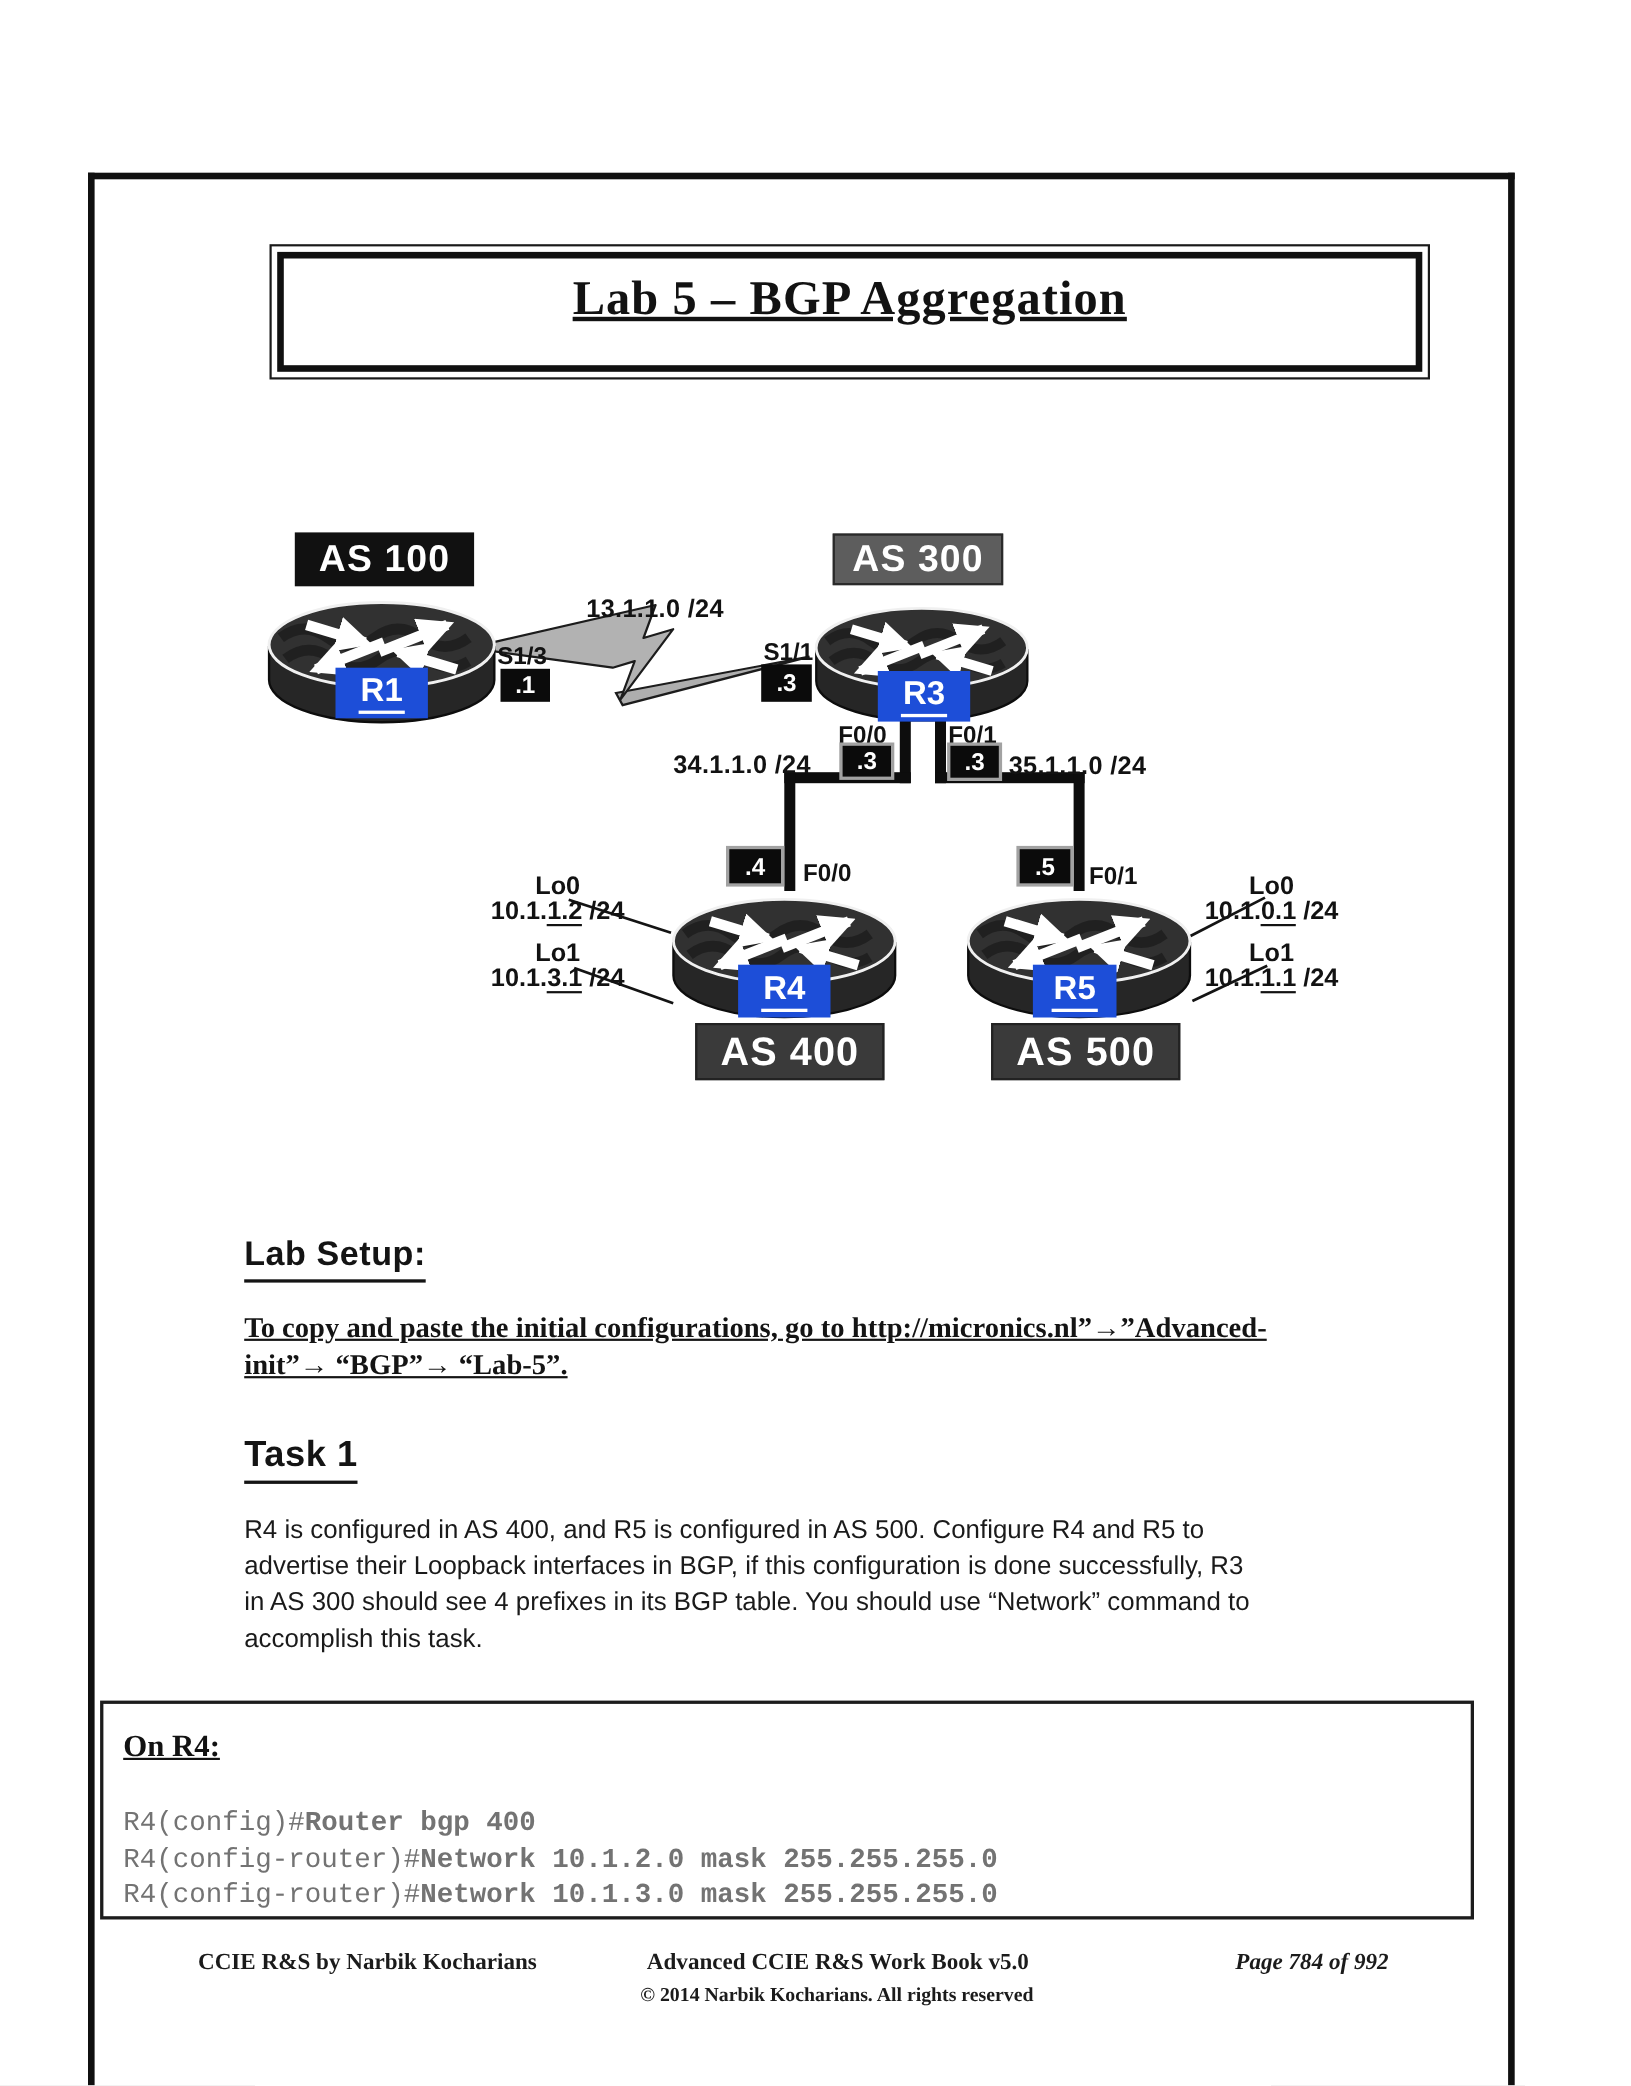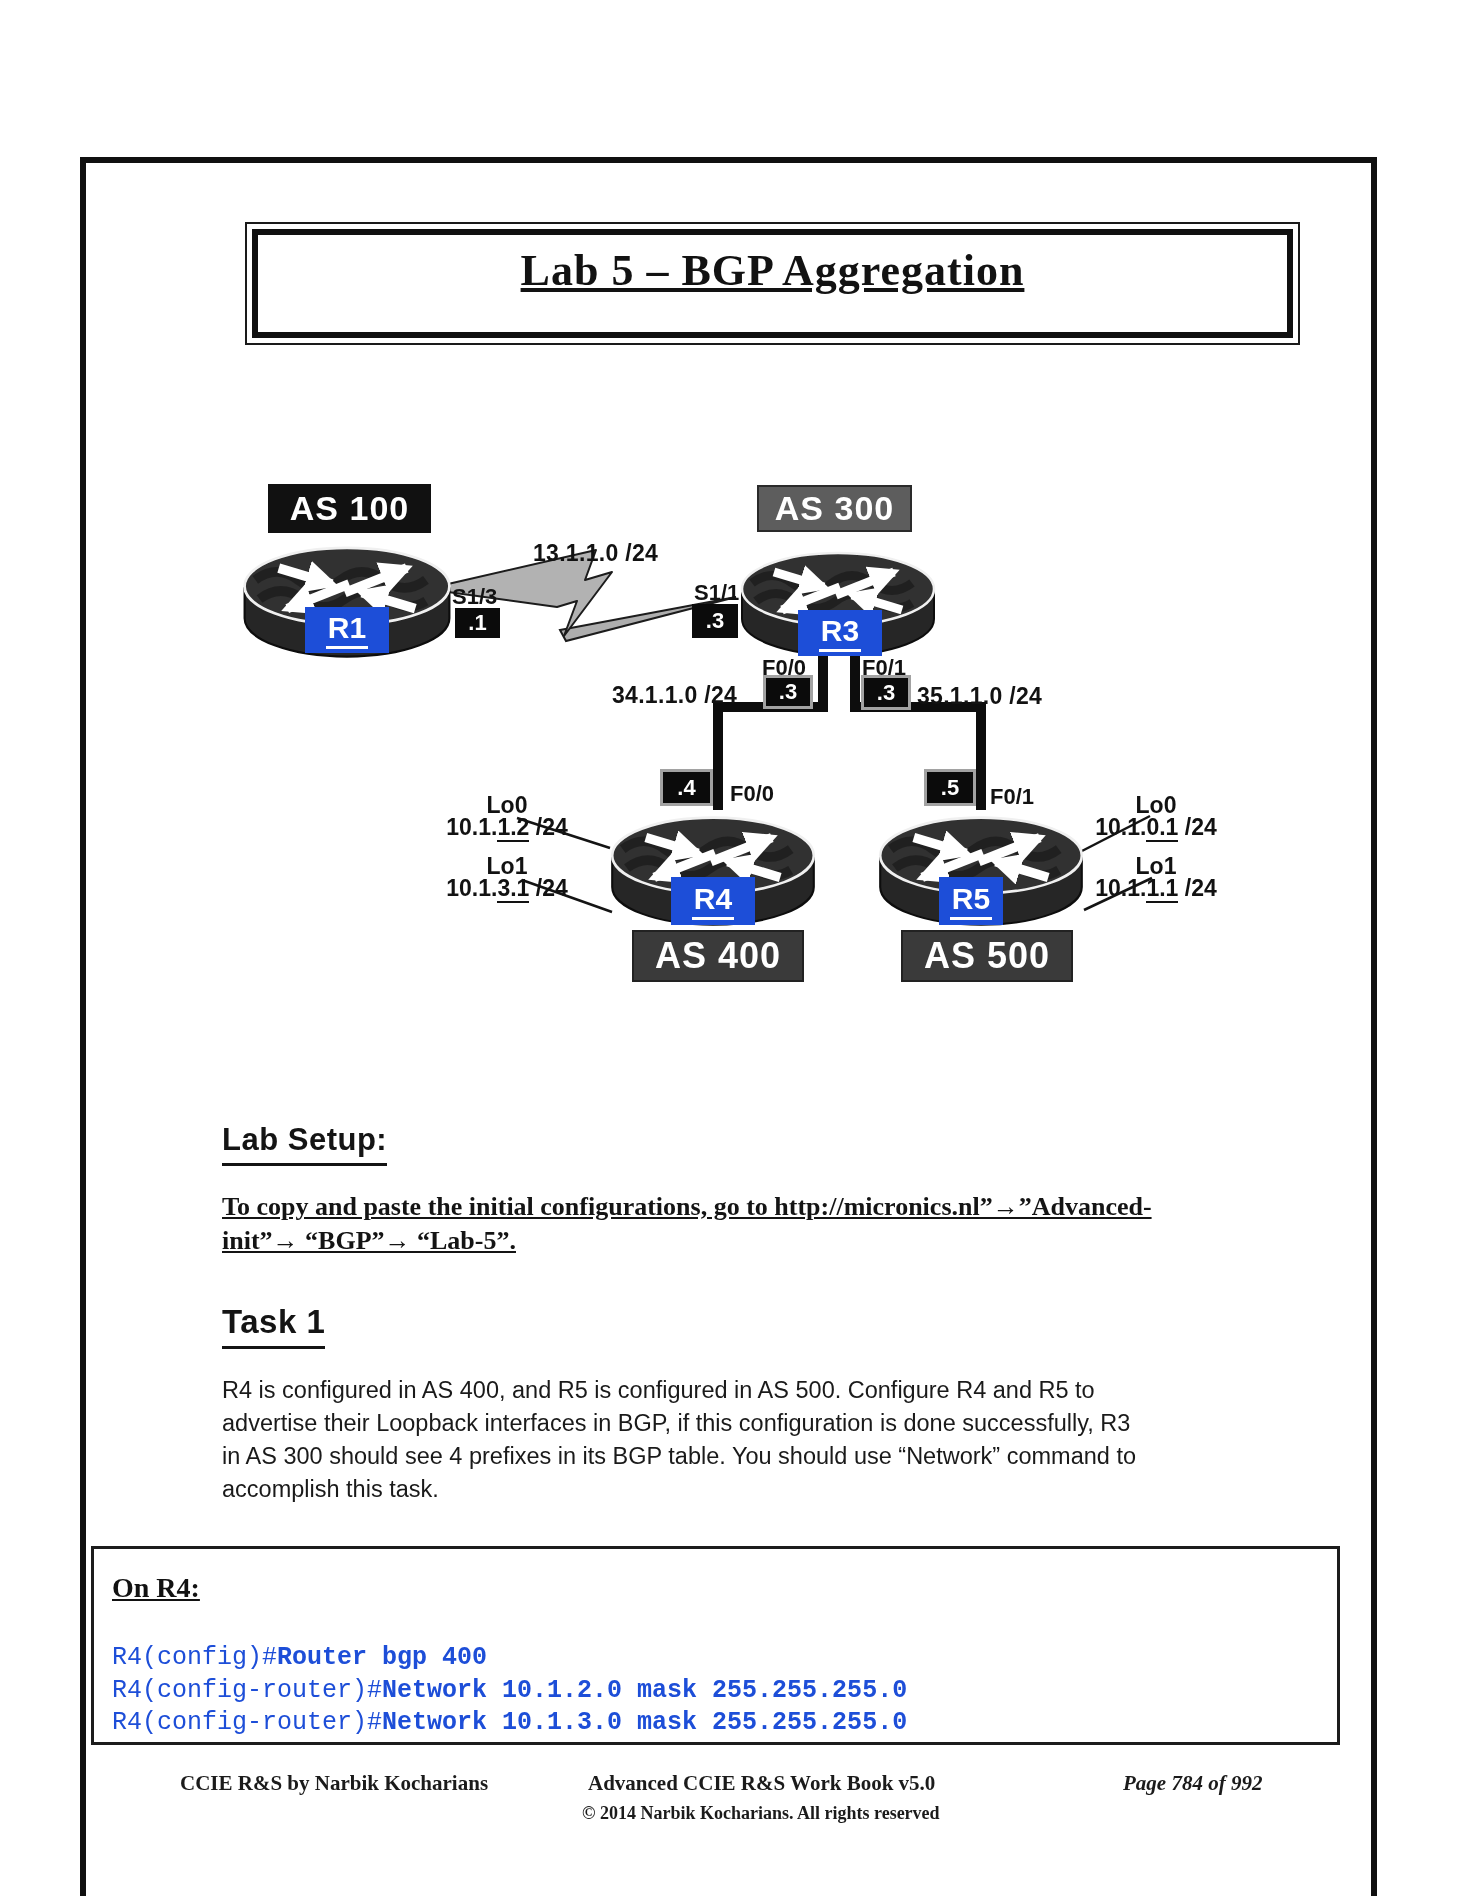--- a/index.html
+++ b/index.html
@@ -38,21 +38,21 @@
   .setup-body{position:absolute;font-family:"Liberation Serif",serif;font-weight:bold;font-size:26px;
     line-height:34px;color:#141414;}
   .setup-body div{text-decoration:underline;}
   .task-body{position:absolute;font-size:23.5px;line-height:33px;color:#1a1a1a;}
   
   .console-box{position:absolute;left:91px;top:1546px;width:1249px;height:199px;
     border:3px solid #1c1c1c;box-sizing:border-box;background:#fff;}
   .console-heading{position:absolute;left:112px;top:1572px;font-family:"Liberation Serif",serif;
     font-weight:bold;font-size:28px;color:#121212;text-decoration:underline;}
   .console-lines{position:absolute;left:112px;top:1642px;font-family:"Liberation Mono","DejaVu Sans Mono",monospace;
-    font-size:25px;line-height:32.5px;color:#1d4ed8;white-space:nowrap;}
+    font-size:25px;line-height:32.5px;color:#737373;white-space:nowrap;}
   .console-lines .cmd{font-weight:bold;}
   
   .footer-text{position:absolute;font-family:"Liberation Serif",serif;font-weight:bold;font-size:21px;color:#1b1b1b;}
   .footer-copy{position:absolute;font-family:"Liberation Serif",serif;font-weight:bold;font-size:18px;color:#1b1b1b;}
   .italic{font-style:italic;}
 </style>
 </head>
 <body>
 
 <svg width="0" height="0" style="position:absolute" aria-hidden="true">
@@ -135,21 +135,21 @@
   <svg class="router-svg" style="left:606px;top:805px;width:214px;height:126px;" viewBox="0 0 200 120">
       <use href="#router-shape"></use>
     </svg>
   <div class="rlabel" style="left:671px;top:877px;width:84px;height:48px;">
     <span>R4</span>
   </div>
 
   <svg class="router-svg" style="left:874px;top:805px;width:214px;height:126px;" viewBox="0 0 200 120">
       <use href="#router-shape"></use>
     </svg>
-  <div class="rlabel" style="left:939px;top:877px;width:64px;height:48px;">
+  <div class="rlabel" style="left:939px;top:877px;width:76px;height:48px;">
     <span>R5</span>
   </div>
 
   <div class="netlabel" style="left:533px;top:540px;">13.1.1.0 /24</div>
   <div class="iflabel" style="left:452px;top:584px;">S1/3</div>
   <div class="ipbox" style="left:455px;top:608px;width:45px;height:30px;">
     <span>.1</span>
   </div>
   <div class="iflabel" style="left:694px;top:580px;">S1/1</div>
   <div class="ipbox" style="left:692px;top:604px;width:46px;height:34px;">

